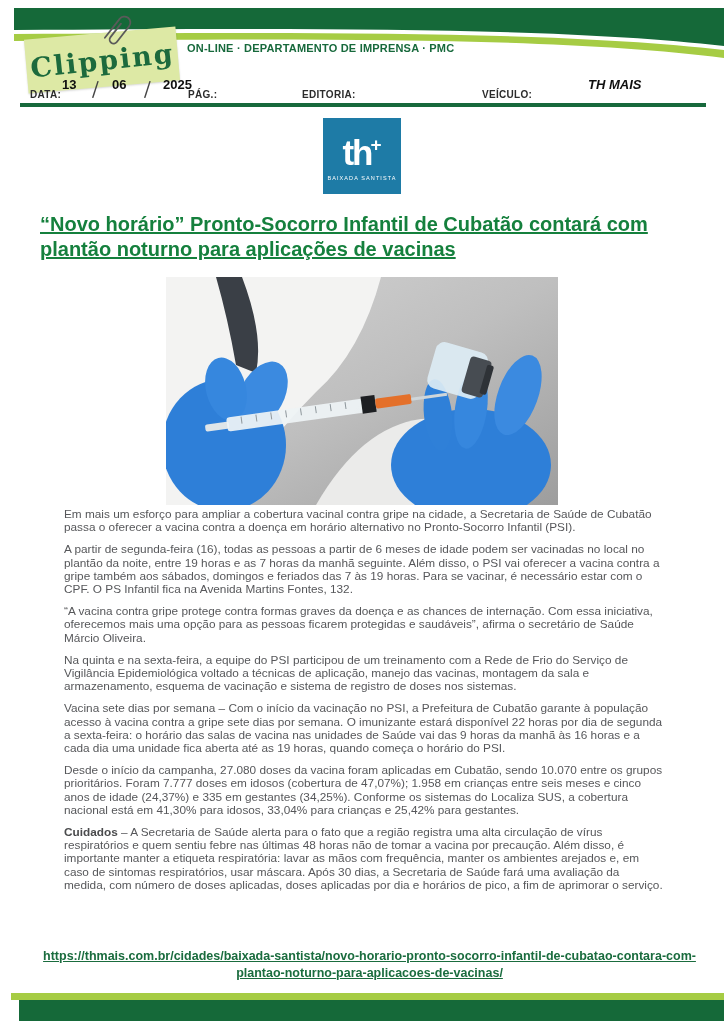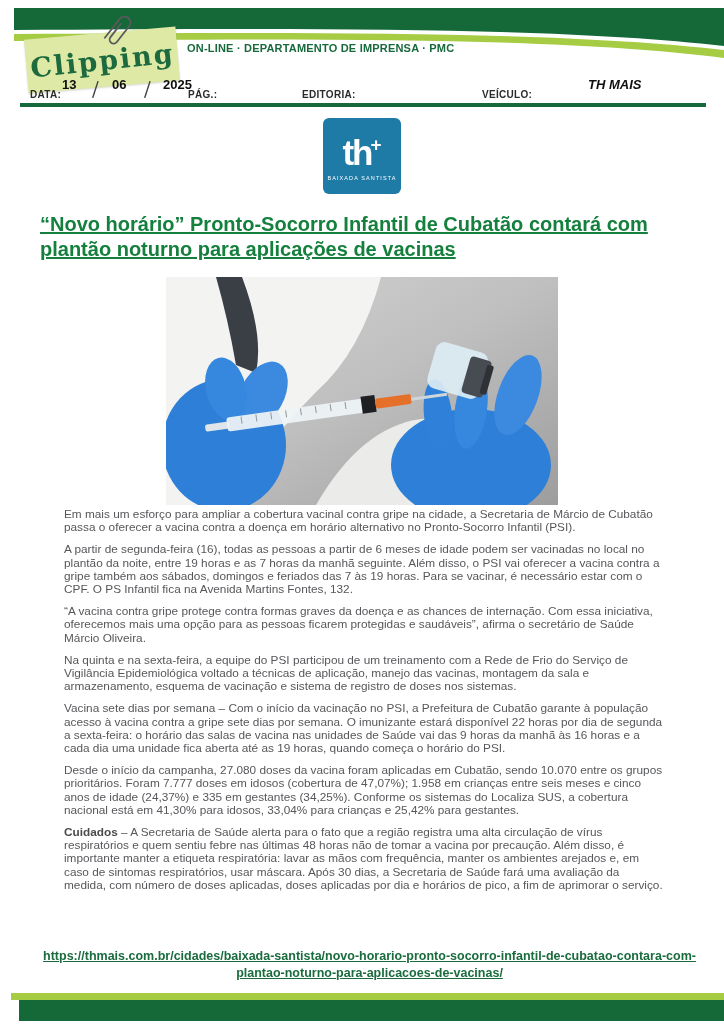--- a/index.html
+++ b/index.html
@@ -43,21 +43,21 @@
   .m-year  { left:163px; }
   .m-pag   { left:188px; }
   .m-edit  { left:302px; }
   .m-veic  { left:482px; }
   .m-veicval { left:588px; font-size:16px;font-style:italic; }
   .meta-rule { position:absolute; top:103px; left:20px; width:686px; height:4px; background:#17693c; }
 
   
   .logo {
     position:absolute; top:118px; left:50%; transform:translateX(-50%);
-    width:78px; height:76px; background:#1e7ba6; border-radius:6px;
+    width:78px; height:76px; background:#1e7ba6; border-radius:0;
     display:flex; flex-direction:column; align-items:center; justify-content:center;
   }
   .logo-word { display:flex; align-items:flex-start; margin-top:6px; }
   .logo-th { font-size:35px; font-weight:bold; color:#ffffff; line-height:30px; letter-spacing:-2px; }
   .logo-plus { font-size:19px; font-weight:bold; color:#ffffff; line-height:14px; margin-left:-1px; }
   .logo-tagline { font-size:5.5px; color:#ffffff; letter-spacing:1.1px; margin-top:7px; }
 
   
   .headline {
     position:absolute; top:212px; left:50%; transform:translateX(-50%);
@@ -181,21 +181,21 @@
         <line x1="165" y1="125" x2="165" y2="132"></line>
           <line x1="180" y1="125" x2="180" y2="132"></line>
       </g>
       <rect x="196" y="122" width="14" height="17" fill="#1d1f22"></rect>
       <rect x="210" y="126" width="36" height="10" rx="2" fill="#e4702a"></rect>
       <rect x="246" y="130" width="36" height="3" fill="#cfd6da"></rect>
     </g>
   </svg>
 
   <div class="body-text">
-    <p><strong></strong><span>Em mais um esforço para ampliar a cobertura vacinal contra gripe na cidade, a Secretaria de Márcio de Cubatão passa o oferecer a vacina contra a doença em horário alternativo no Pronto-Socorro Infantil (PSI).</span></p>
+    <p><strong></strong><span>Em mais um esforço para ampliar a cobertura vacinal contra gripe na cidade, a Secretaria de Saúde de Cubatão passa o oferecer a vacina contra a doença em horário alternativo no Pronto-Socorro Infantil (PSI).</span></p>
     <p><strong></strong><span>A partir de segunda-feira (16), todas as pessoas a partir de 6 meses de idade podem ser vacinadas no local no plantão da noite, entre 19 horas e as 7 horas da manhã seguinte. Além disso, o PSI vai oferecer a vacina contra a gripe também aos sábados, domingos e feriados das 7 às 19 horas. Para se vacinar, é necessário estar com o CPF. O PS Infantil fica na Avenida Martins Fontes, 132.</span></p>
     <p><strong></strong><span>“A vacina contra gripe protege contra formas graves da doença e as chances de internação. Com essa iniciativa, oferecemos mais uma opção para as pessoas ficarem protegidas e saudáveis”, afirma o secretário de Saúde Márcio Oliveira.</span></p>
     <p><strong></strong><span>Na quinta e na sexta-feira, a equipe do PSI participou de um treinamento com a Rede de Frio do Serviço de Vigilância Epidemiológica voltado a técnicas de aplicação, manejo das vacinas, montagem da sala e armazenamento, esquema de vacinação e sistema de registro de doses nos sistemas.</span></p>
     <p><strong></strong><span>Vacina sete dias por semana – Com o início da vacinação no PSI, a Prefeitura de Cubatão garante à população acesso à vacina contra a gripe sete dias por semana. O imunizante estará disponível 22 horas por dia de segunda a sexta-feira: o horário das salas de vacina nas unidades de Saúde vai das 9 horas da manhã às 16 horas e a cada dia uma unidade fica aberta até as 19 horas, quando começa o horário do PSI.</span></p>
     <p><strong></strong><span>Desde o início da campanha, 27.080 doses da vacina foram aplicadas em Cubatão, sendo 10.070 entre os grupos prioritários. Foram 7.777 doses em idosos (cobertura de 47,07%); 1.958 em crianças entre seis meses e cinco anos de idade (24,37%) e 335 em gestantes (34,25%). Conforme os sistemas do Localiza SUS, a cobertura nacional está em 41,30% para idosos, 33,04% para crianças e 25,42% para gestantes.</span></p>
     <p><strong>Cuidados</strong><span> – A Secretaria de Saúde alerta para o fato que a região registra uma alta circulação de vírus respiratórios e quem sentiu febre nas últimas 48 horas não de tomar a vacina por precaução. Além disso, é importante manter a etiqueta respiratória: lavar as mãos com frequência, manter os ambientes arejados e, em caso de sintomas respiratórios, usar máscara. Após 30 dias, a Secretaria de Saúde fará uma avaliação da medida, com número de doses aplicadas, doses aplicadas por dia e horários de pico, a fim de aprimorar o serviço.</span></p>
   </div>
 
   <div class="link-wrap">
     <a href="#">https://thmais.com.br/cidades/baixada-santista/novo-horario-pronto-socorro-infantil-de-cubatao-contara-com-plantao-noturno-para-aplicacoes-de-vacinas/</a>

